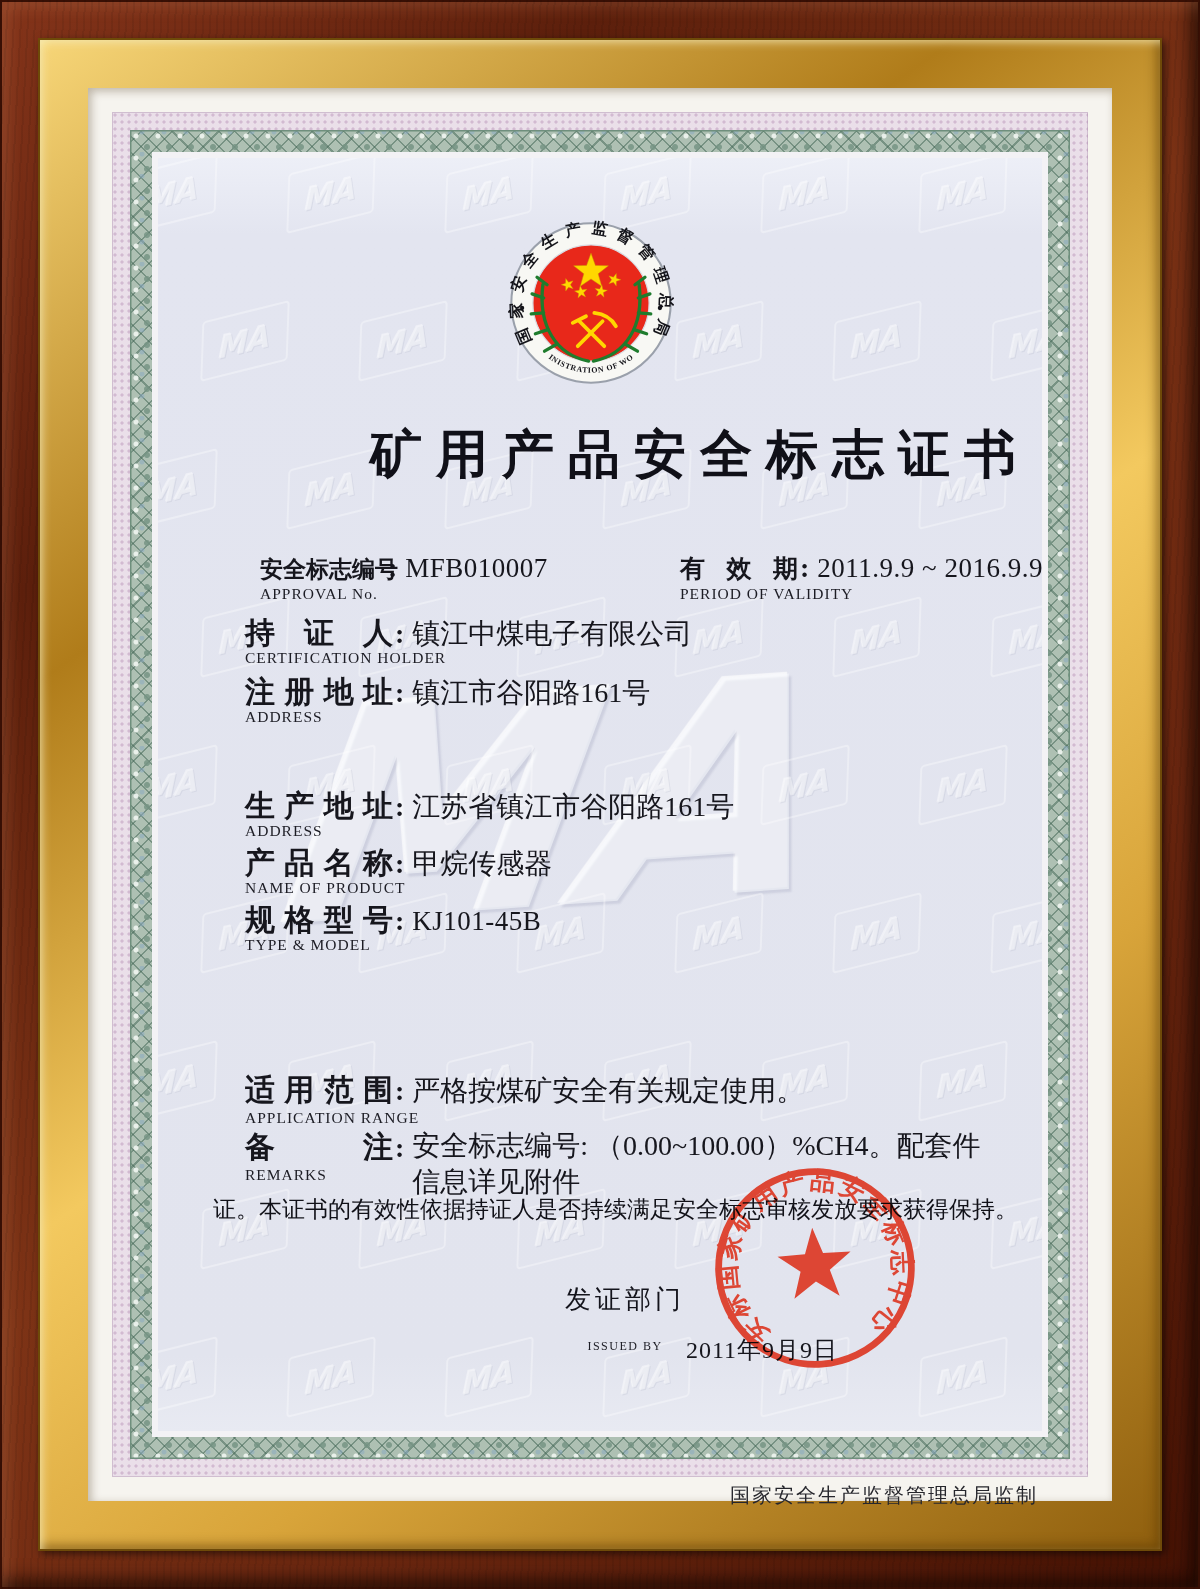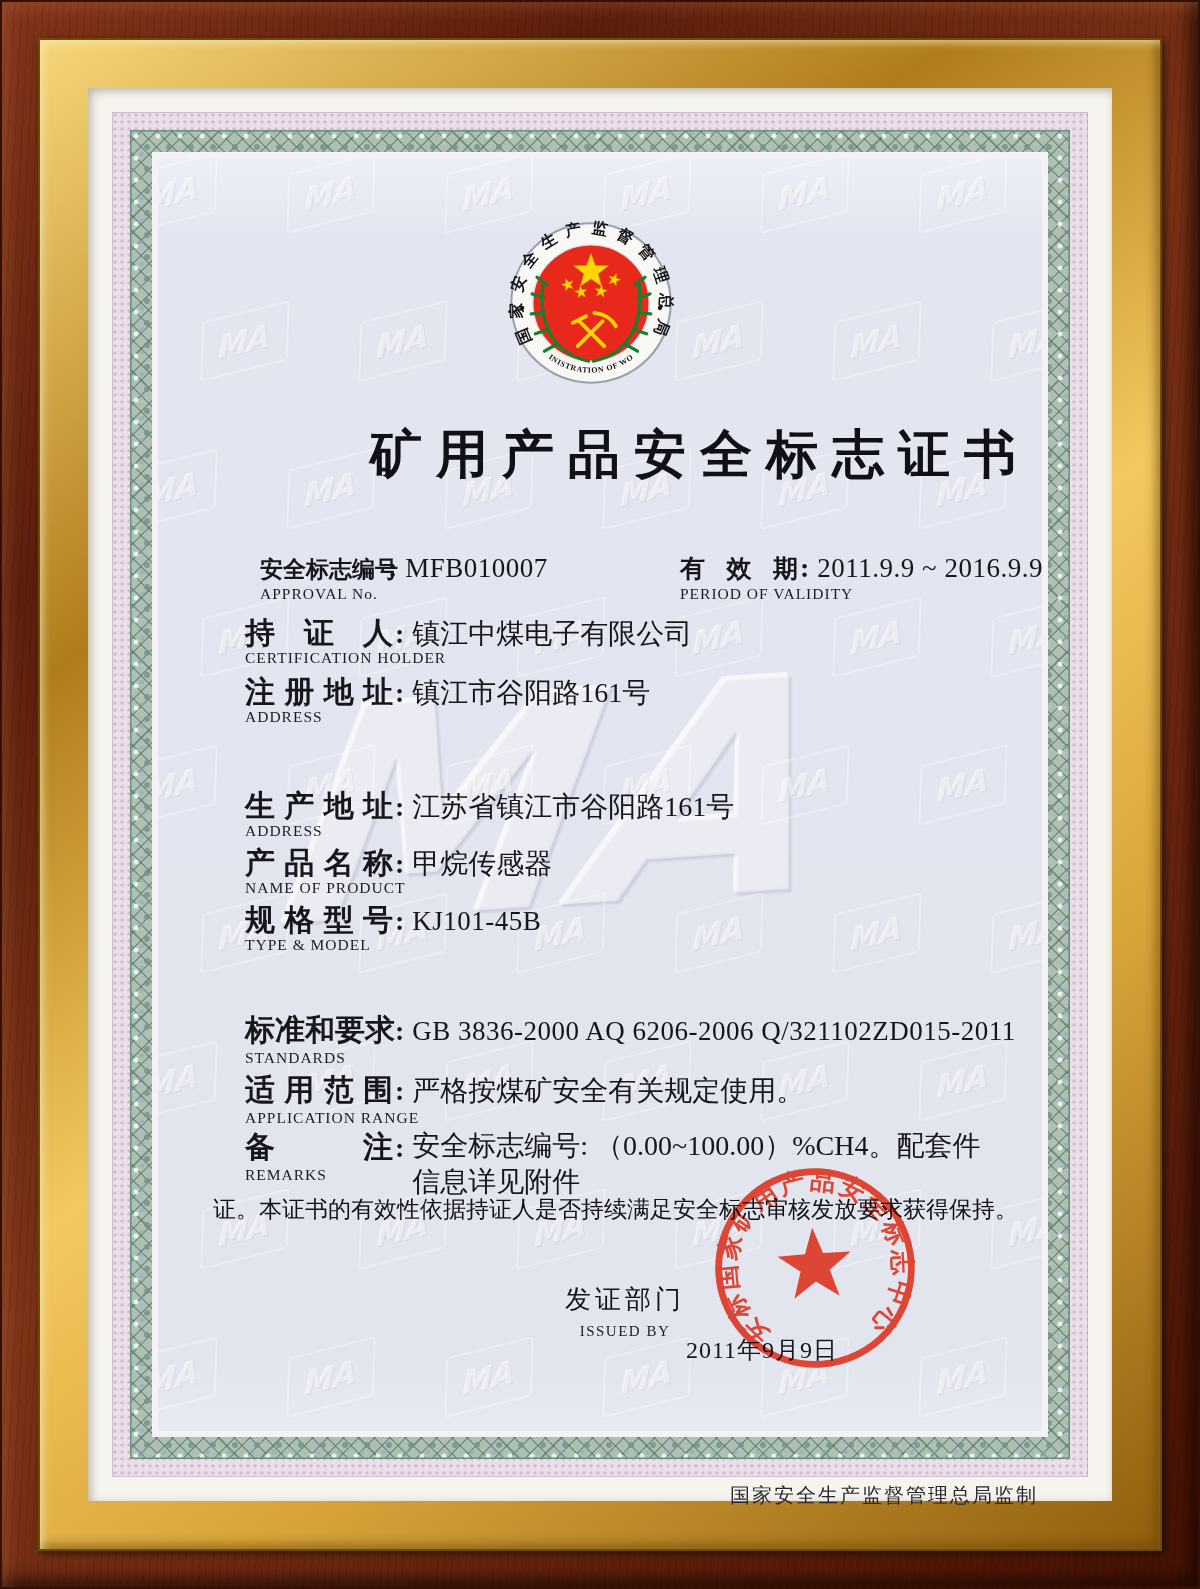--- a/index.html
+++ b/index.html
@@ -62,21 +62,21 @@
   .val{font-size:28px;}
   .val.latin{font-size:27px;letter-spacing:.5px;}
   .sub{position:absolute;left:0;top:33px;font-size:15.5px;letter-spacing:1px;color:#1c1c24;}
   .vblock{position:absolute;left:420px;top:0;white-space:nowrap;}
   .remarks-val{display:inline-block;vertical-align:top;font-size:28px;white-space:nowrap;}
   .statement{position:absolute;left:55px;top:1038px;font-size:23px;line-height:28px;
     color:#111118;white-space:nowrap;}
   .statement .indent{text-indent:2em;}
   .issuer{position:absolute;left:372px;top:1124px;width:190px;text-align:center;}
   .issuer-dept{font-size:26px;letter-spacing:4px;color:#14141c;}
-  .issuer-sub{margin-top:6px;font-size:15px;letter-spacing:1.5px;color:#1c1c24;}
+  .issuer-sub{margin-top:22px;font-size:12px;letter-spacing:1.5px;color:#1c1c24;}
   .issue-date{position:absolute;left:528px;top:1176px;font-size:24px;letter-spacing:1px;}
   .seal{position:absolute;left:551px;top:1004px;width:212px;height:212px;z-index:2;
     opacity:.88;mix-blend-mode:multiply;transform:rotate(-4deg);}
   .seal-text{font:700 26px "Liberation Serif",serif;letter-spacing:3px;fill:#dc2f1a;}
   .footer-notice{position:absolute;top:1482px;right:162px;z-index:3;
     font-size:20px;letter-spacing:2px;color:#26262c;}
 </style>
 </head>
 <body>
 
@@ -213,24 +213,20 @@
       </div>
       <div class="frow" style="top:688px;">
         <span class="lbl">产 品 名 称</span><span class="colon">:</span><span class="val">甲烷传感器</span>
         <div class="sub">NAME OF PRODUCT</div>
       </div>
       <div class="frow" style="top:745px;">
         <span class="lbl">规 格 型 号</span><span class="colon">:</span><span class="val latin">KJ101-45B</span>
         <div class="sub">TYPE &amp; MODEL</div>
       </div>
 
-      <div class="frow" style="top:855px;">
-        <span class="lbl">标准和要求</span><span class="colon">:</span><span class="val latin">GB 3836-2000 AQ 6206-2006 Q/321102ZD015-2011</span>
-        <div class="sub" style="top:36px;">STANDARDS</div>
-      </div>
       <div class="frow" style="top:915px;">
         <span class="lbl">适 用 范 围</span><span class="colon">:</span><span class="val">严格按煤矿安全有关规定使用。</span>
         <div class="sub" style="top:36px;">APPLICATION RANGE</div>
       </div>
       <div class="frow" style="top:972px;">
         <span class="lbl">备 注</span><span class="colon">:</span><span class="remarks-val"><span style="display:block;">安全标志编号: （0.00~100.00）%CH4。配套件</span><span style="display:block;margin-top:4px;">信息详见附件</span></span>
         <div class="sub" style="top:36px;">REMARKS</div>
       </div>
 
       <div class="statement">

